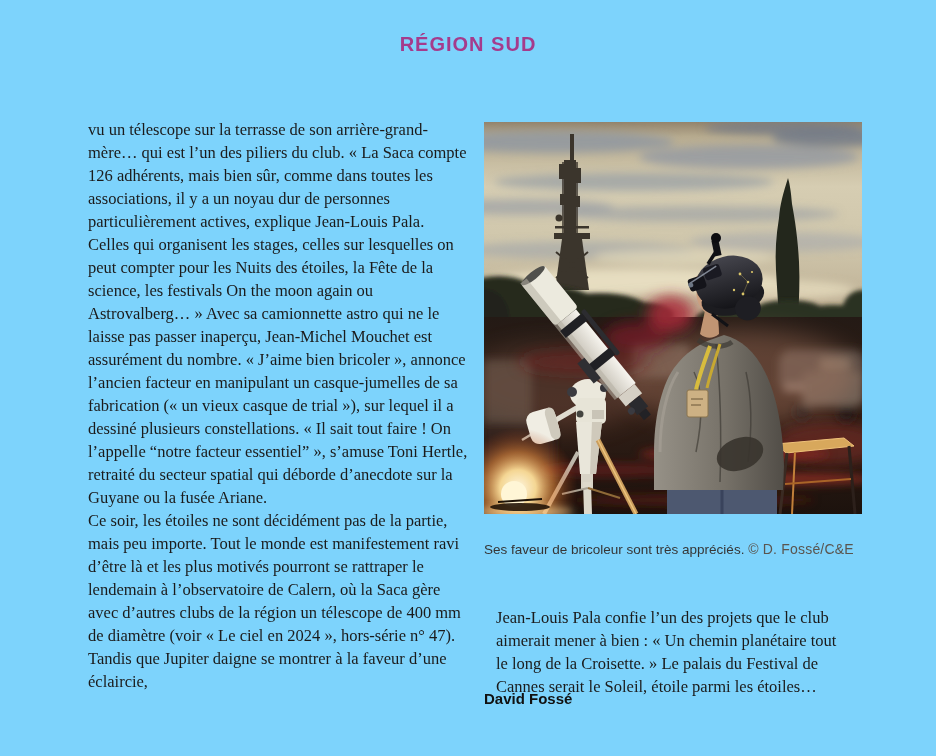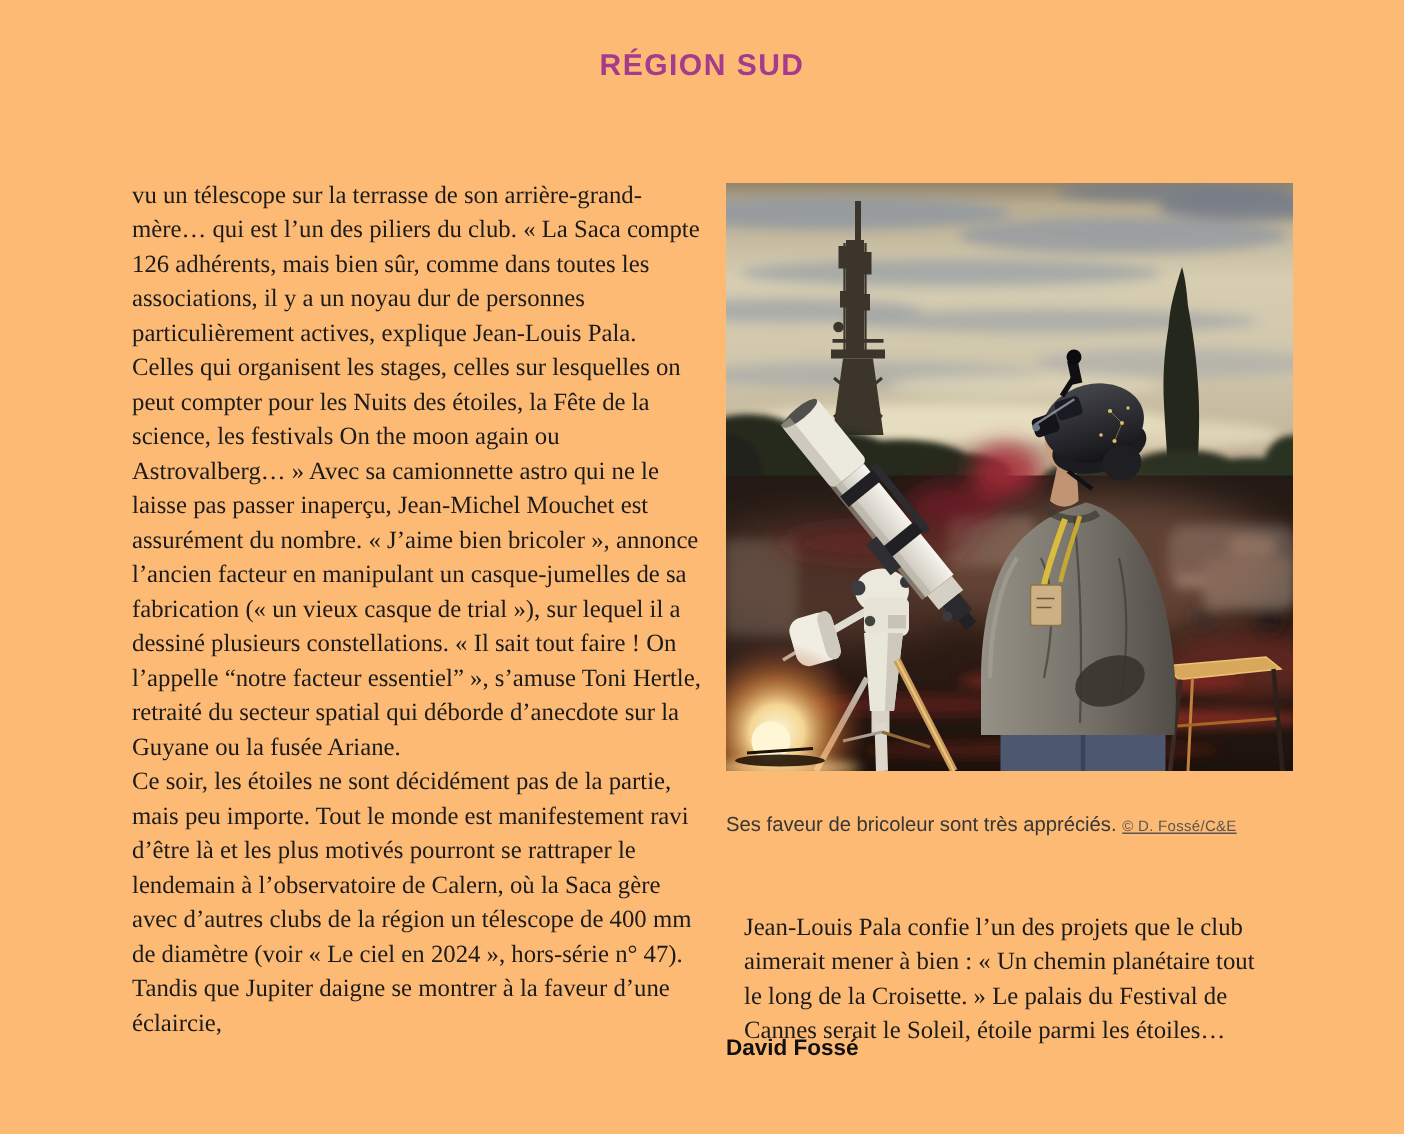--- a/index.html
+++ b/index.html
@@ -1,31 +1,31 @@
 <!DOCTYPE html>
 <html><head>
 <meta charset="utf-8">
 <style>
   html,body{margin:0;padding:0;background:#ffffff;}
-  .page{position:relative;width:936px;height:756px;background:#fdba74;overflow:hidden;
+  .page{position:relative;width:936px;height:756px;background:#7dd3fc;overflow:hidden;
         font-family:"Liberation Serif","DejaVu Serif",serif;color:#1b1b1b;}
   .section-header{position:absolute;top:33px;left:0;width:936px;text-align:center;
         font-family:"Liberation Sans","DejaVu Sans",sans-serif;font-weight:bold;
         font-size:20px;letter-spacing:1px;color:#a53b8c;}
   .col-left{position:absolute;left:88px;top:118px;width:380px;
         font-size:16.5px;line-height:23px;text-align:left;}
   .col-left p{margin:0;}
   .seg-i{}
   .seg-r{font-style:normal;}
   .photo-wrap{position:absolute;left:484px;top:122px;width:378px;height:392px;}
   .photo-wrap svg{display:block;}
   .caption{position:absolute;left:484px;top:521px;width:378px;
         font-family:"Liberation Sans","DejaVu Sans",sans-serif;
         font-size:13.5px;line-height:19px;color:#363636;}
-  .credit{font-size:10px;color:#5a554f;letter-spacing:.2px;text-decoration:underline;}
+  .credit{font-size:14px;color:#5a554f;letter-spacing:.2px;}
   .col-right{position:absolute;left:484px;top:594px;width:378px;
         font-size:16.5px;line-height:23px;}
   .col-right p{margin:12px;}
   .byline{position:absolute;left:484px;top:690px;width:378px;text-align:left;
         font-family:"Liberation Sans","DejaVu Sans",sans-serif;
         font-weight:bold;font-size:15px;color:#111;}
 </style>
 </head>
 <body>
 

